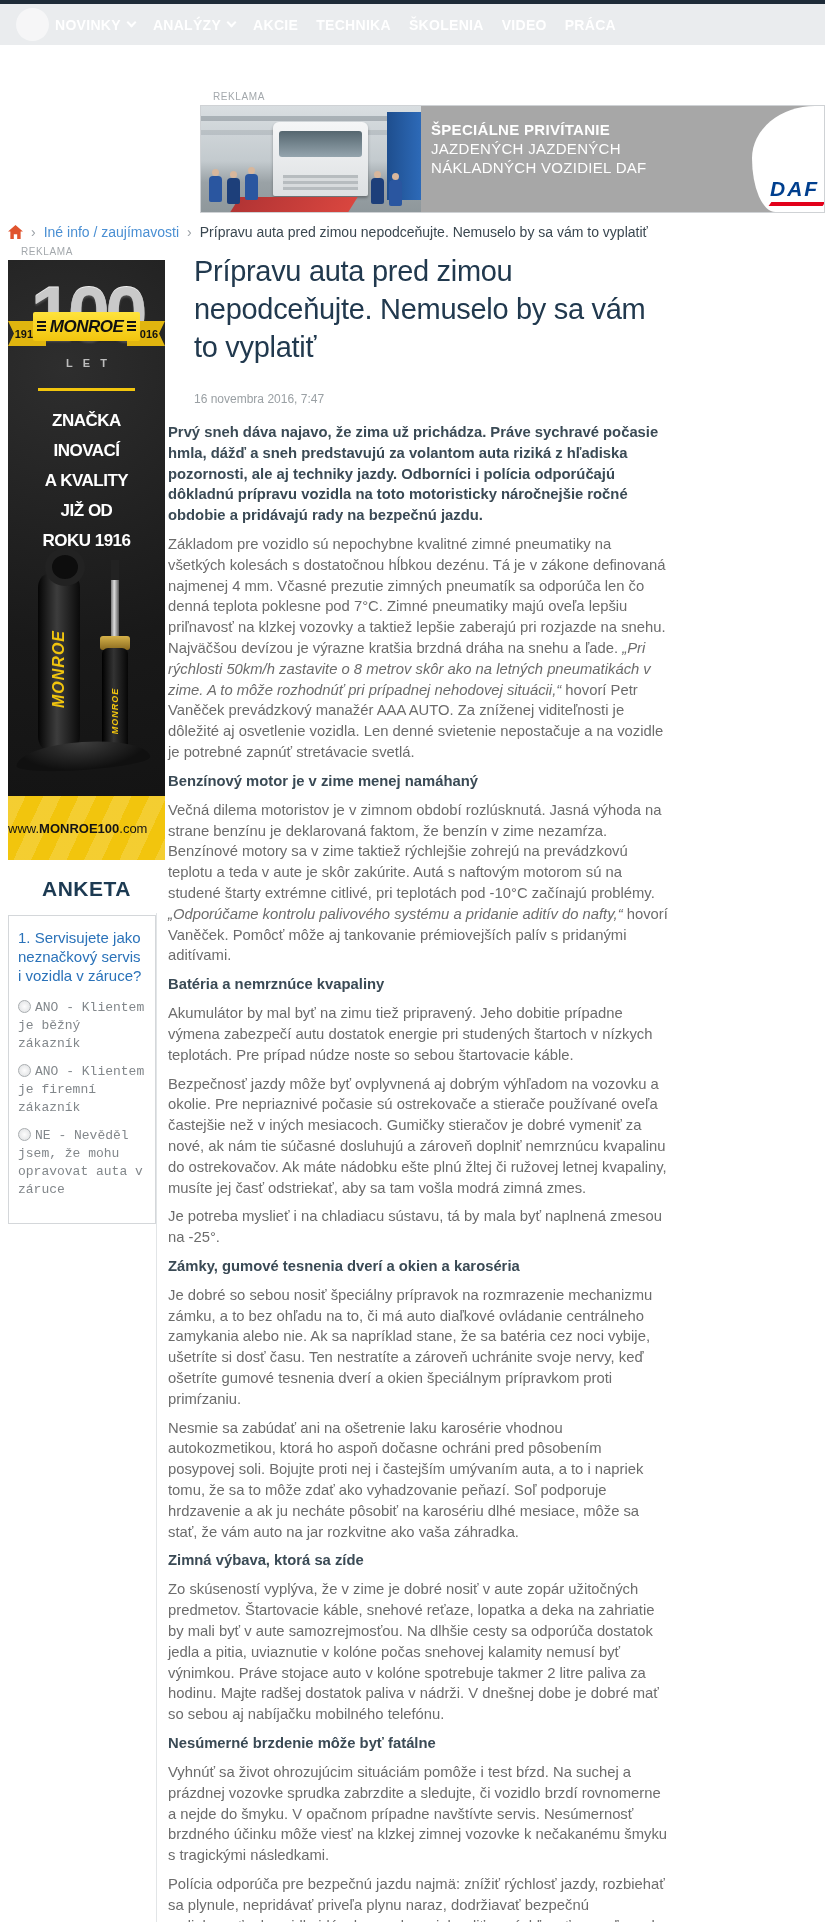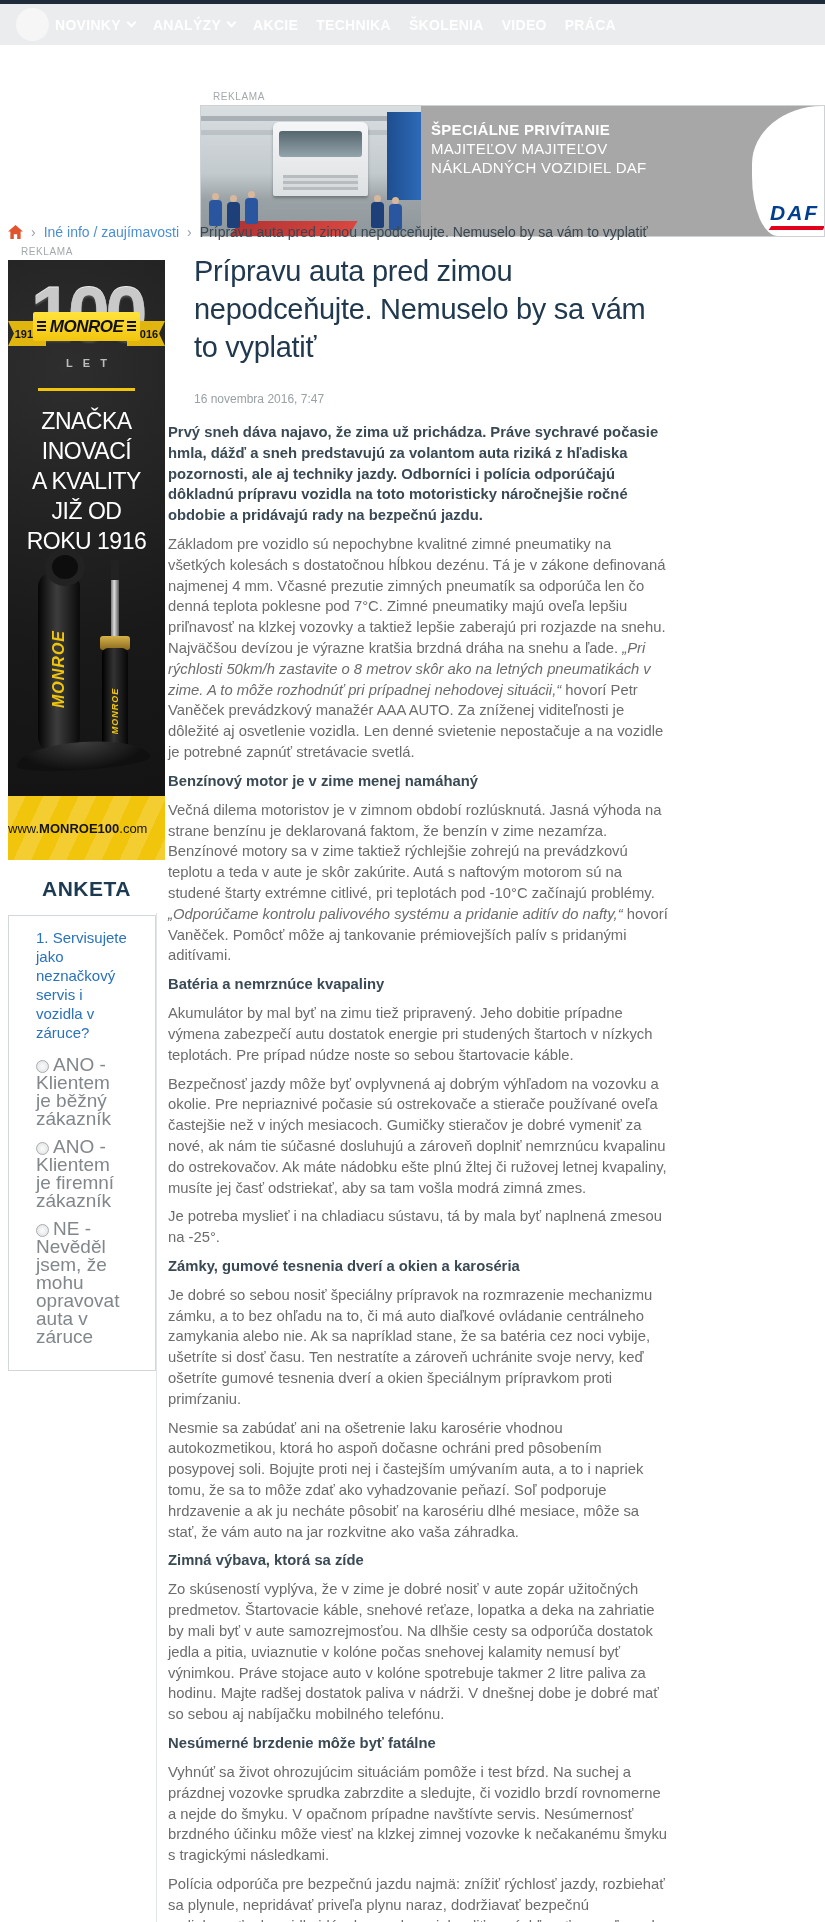--- a/index.html
+++ b/index.html
@@ -31,21 +31,21 @@
   .chev {
     width:7px; height:7px; display:inline-block;
     border-right:2px solid #fff; border-bottom:2px solid #fff;
     transform:rotate(45deg); margin-left:7px; margin-top:-4px;
   }
   
   .banner-area { position:absolute; left:200px; top:91px; }
   .ad-label { font-size:10px; color:#a3a8ac; letter-spacing:.6px;margin-left:13px; }
   .banner {
     position:relative; margin-top:3px;
-    width:625px; height:132px;
+    width:625px; height:108px;
     background:#a7a7a7; border:1px solid #cfd2d5; overflow:hidden;
   }
   .photo {
     position:absolute; left:0; top:0; width:220px; height:100%;
     background:linear-gradient(180deg,#d9dee1 0%,#c3cace 52%,#9aa2a6 72%,#8e979b 100%);
   }
   .beam { position:absolute; left:0; right:0; height:5px; background:rgba(90,100,108,.35); }
   .truck {
     position:absolute; left:72px; top:16px; width:95px; height:74px;
     background:linear-gradient(#f5f6f7,#dde0e2); border-radius:6px 6px 2px 2px;
@@ -104,21 +104,21 @@
   .ribbon-c { position:absolute; left:25px; right:25px; top:0; height:29px;
     background:linear-gradient(180deg,#ffe33c,#f2c50d); border-radius:2px;
     display:flex; align-items:center; justify-content:center;
     font-weight:800; font-style:italic; font-size:17px; color:#111; letter-spacing:-.5px; }
   .wing { width:11px; height:11px; margin:0 4px;
     background:repeating-linear-gradient(180deg,#111 0 2px,rgba(0,0,0,0) 2px 4px); }
   .mlet { position:absolute; top:97px; left:0; right:0; text-align:center;
     color:#bdbdbd; font-size:11px; font-weight:700; letter-spacing:10px; padding-left:10px; }
   .mline { position:absolute; top:128px; left:30px; right:30px; height:3px; background:#f2c50d; }
   .mslogan { position:absolute; top:146px; left:0; right:0; text-align:center;
-    color:#fff; font-weight:400; font-size:23px; line-height:30px; letter-spacing:-.5px; }
+    color:#fff; font-weight:700; font-size:17px; line-height:30px; letter-spacing:-.5px; }
   .shocks { position:absolute; top:300px; left:0; right:0; height:237px; }
   .sh1 { position:absolute; left:30px; top:14px; width:42px; height:176px;
     background:linear-gradient(90deg,#050505,#3d3d3d 45%,#0a0a0a); border-radius:10px/14px; }
   .sh1::before { content:""; position:absolute; top:-26px; left:7px; width:26px; height:24px;
     border:7px solid #222; border-radius:50%; background:#0d0d0d; }
   .vbrand { position:absolute; left:50%; top:54%;
     transform:translate(-50%,-50%) rotate(180deg);
     writing-mode:vertical-rl; font-size:16px; font-weight:800; font-style:italic;
     color:#f2c50d; letter-spacing:1px; }
   .sh2rod { position:absolute; left:103px; top:0; width:8px; height:80px;
@@ -134,23 +134,23 @@
     border-radius:50% / 70% 70% 30% 30%; transform:rotate(-4deg); }
   .mband { position:absolute; bottom:0; left:0; right:0; height:64px; background:#f2c50d;
     display:flex; align-items:center; justify-content:flex-start;
     background-image:repeating-linear-gradient(115deg, rgba(255,255,255,.15) 0 16px, rgba(0,0,0,0) 16px 32px); }
   .murl { font-size:13px; color:#141414; }
   .murl b { font-weight:800; }
   
   .anketa { margin-top:17px; display:flex; align-items:center;flex-direction:column; }
   .anketa h2 { font-size:21px; font-weight:800; color:#1c3a52; letter-spacing:.5px; }
   .anketa .bar { flex:1; height:17px; background:#dadde0; margin-left:10px; }
-  .poll-box { margin-top:14px; width:148px; border:1px solid #d4d7da; background:#fff; padding:12px 27px 14px; }
+  .poll-box { margin-top:14px; width:148px; border:1px solid #d4d7da; background:#fff; padding:12px 9px 14px; }
   .poll-q { font-size:15px; line-height:19px; color:#2a72b9; margin-bottom:14px; }
-  .poll-opt { font-size:19px; line-height:18px; color:#82878b; margin-bottom:10px; cursor:pointer; }
+  .poll-opt { font-size:13px; line-height:18px; color:#82878b; margin-bottom:10px; cursor:pointer;font-family:Liberation Mono, monospace; }
   .radio { display:inline-block; width:13px; height:13px; border-radius:50%;
     border:1px solid #a9adb0; background:radial-gradient(#fdfdfd,#dcdee0);
     margin-right:4px; vertical-align:-2px; }
   
   .main { position:absolute; left:168px; top:252px; width:500px; }
   .main h1 { padding-left:26px; font-size:29px; line-height:38px; font-weight:400;
     color:#21394e; letter-spacing:-.3px; }
   .date { padding-left:26px; font-size:12px; color:#9aa0a4; margin-top:26px; }
   .article-body { margin-top:16px; }
   .article-body p { font-size:14.8px; line-height:20.8px; color:#6c6c6c; margin:0 0 8px; }
@@ -205,21 +205,21 @@
       <div class="bluetruck"></div>
       <div class="carpet"></div>
       <div class="person" style="left:8px;bottom:10px"></div>
       <div class="person dark" style="left:26px;bottom:8px"></div>
       <div class="person" style="left:44px;bottom:12px"></div>
       <div class="person dark" style="left:170px;bottom:8px"></div>
       <div class="person" style="left:188px;bottom:6px"></div>
     </div>
     <div class="panel-text">
       <div class="l1">ŠPECIÁLNE PRIVÍTANIE</div>
-      <div class="l2">MAJITEĽOV MAJITEĽOV</div>
+      <div class="l2">JAZDENÝCH JAZDENÝCH</div>
       <div class="l3">NÁKLADNÝCH VOZIDIEL DAF</div>
     </div>
     <div class="swoosh"></div>
     <div class="daf-logo">
       <div class="daf-text">DAF</div>
       <div class="daf-underline"></div>
     </div>
   </div>
 </div>
 

